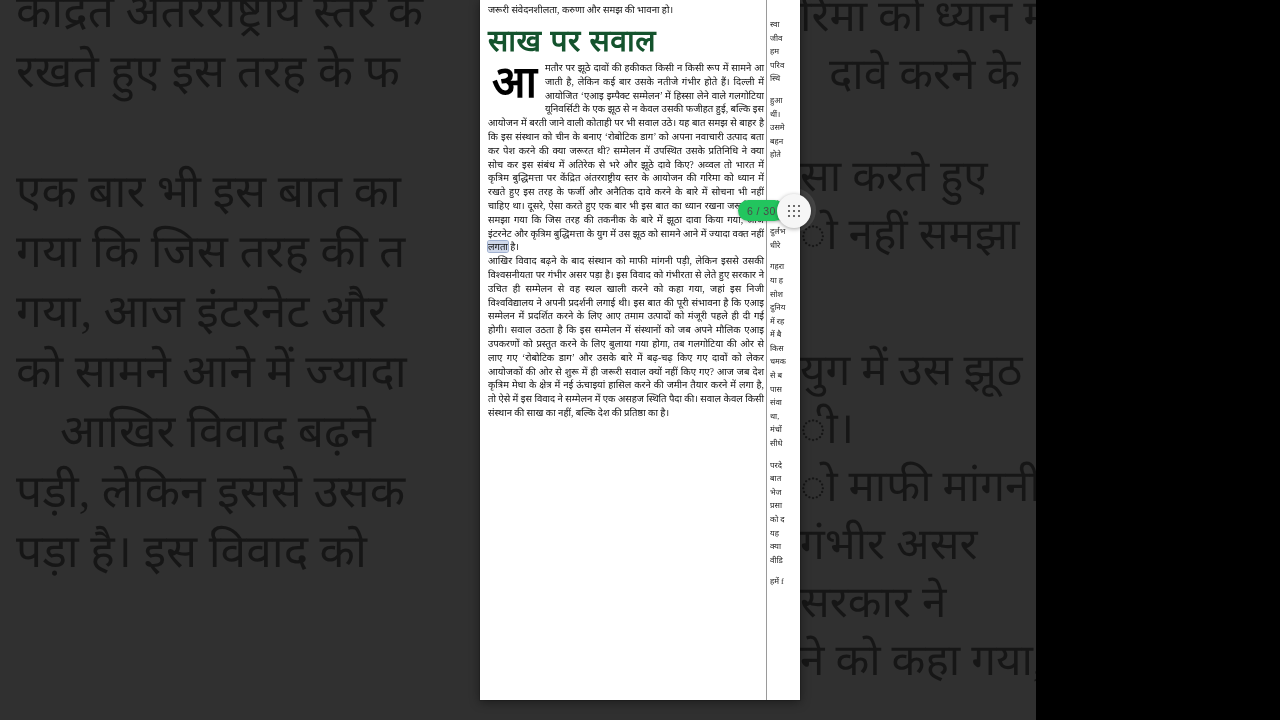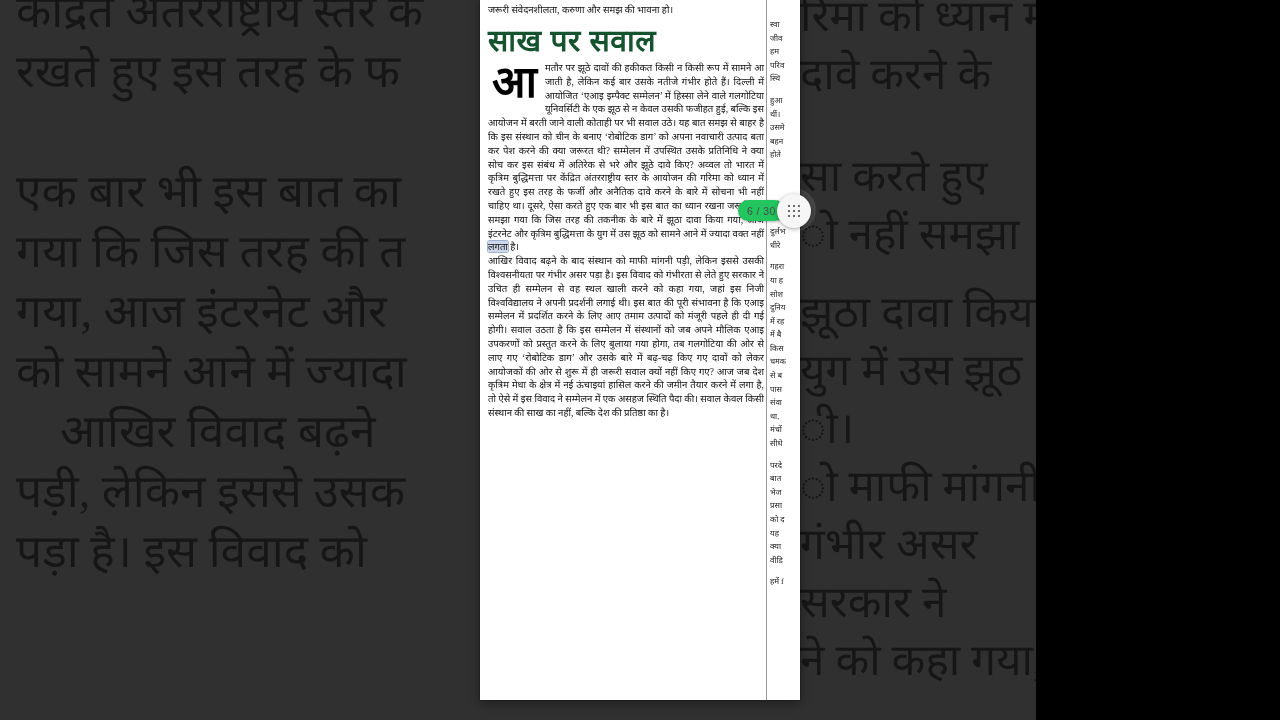--- a/index.html
+++ b/index.html
@@ -164,24 +164,23 @@
     <div class="bg-col" style="left:16px; top:42px;">रखते हुए इस तरह के फ</div>
     <div class="bg-col" style="left:16px; top:162px;">एक बार भी इस बात का</div>
     <div class="bg-col" style="left:16px; top:222px;">गया कि जिस तरह की त</div>
     <div class="bg-col" style="left:16px; top:282px;">गया, आज इंटरनेट और</div>
     <div class="bg-col" style="left:16px; top:342px;">को सामने आने में ज्यादा</div>
     <div class="bg-col" style="left:60px; top:402px;">आखिर विवाद बढ़ने</div>
     <div class="bg-col" style="left:16px; top:462px;">पड़ी, लेकिन इससे उसक</div>
     <div class="bg-col" style="left:16px; top:522px;">पड़ा है। इस विवाद को</div>
 
     <div class="bg-col right" style="left:800px; top:-12px;">रिमा को ध्यान में</div>
-    <div class="bg-col right" style="left:800px; top:46px;">दावे करने के</div>
+    <div class="bg-col right" style="left:800px; top:46px;padding-left:29px;">दावे करने के</div>
     <div class="bg-col right" style="left:800px; top:148px;">सा करते हुए</div>
     <div class="bg-col right" style="left:800px; top:206px;">ो नहीं समझा</div>
-    <div class="bg-col right" style="left:800px; top:284px;">झूठा दावा किया</div>
     <div class="bg-col right" style="left:800px; top:342px;">युग में उस झूठ</div>
     <div class="bg-col right" style="left:800px; top:400px;">ी।</div>
     <div class="bg-col right" style="left:800px; top:458px;">ो माफी मांगनी</div>
     <div class="bg-col right" style="left:800px; top:516px;">गंभीर असर</div>
     <div class="bg-col right" style="left:800px; top:574px;">सरकार ने</div>
     <div class="bg-col right" style="left:800px; top:632px;">ने को कहा गया,</div>
 
     <div class="bg-rule" style="left:1136px; top:0; height:720px;"></div>
 
     <div class="bg-col right" style="left:1190px; top:-22px;">दुल</div>

